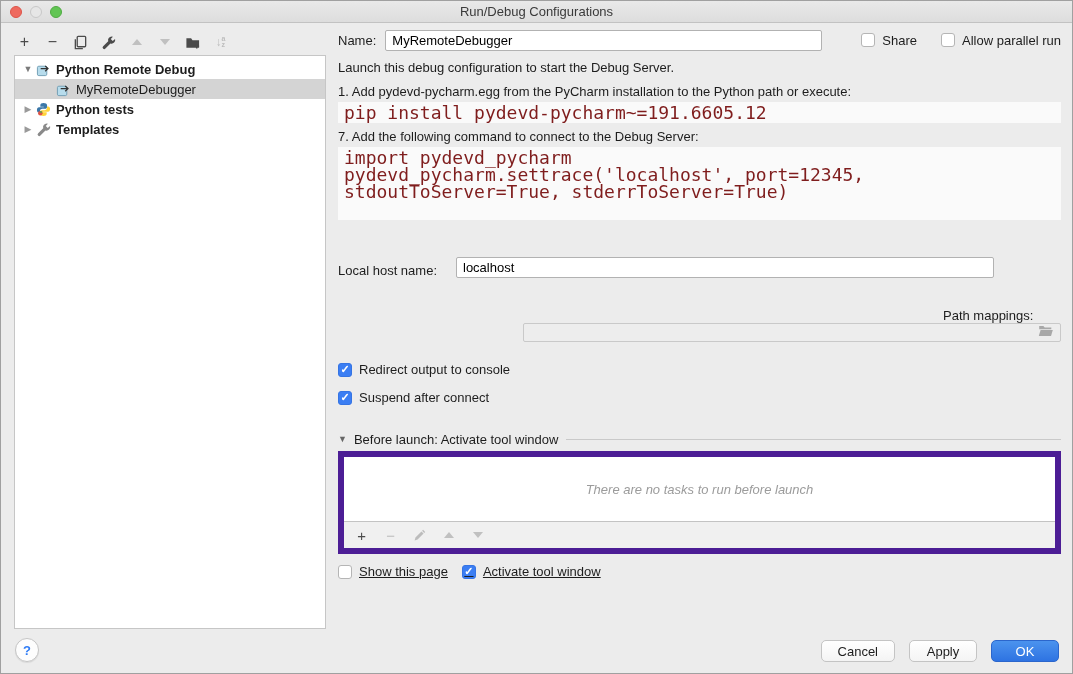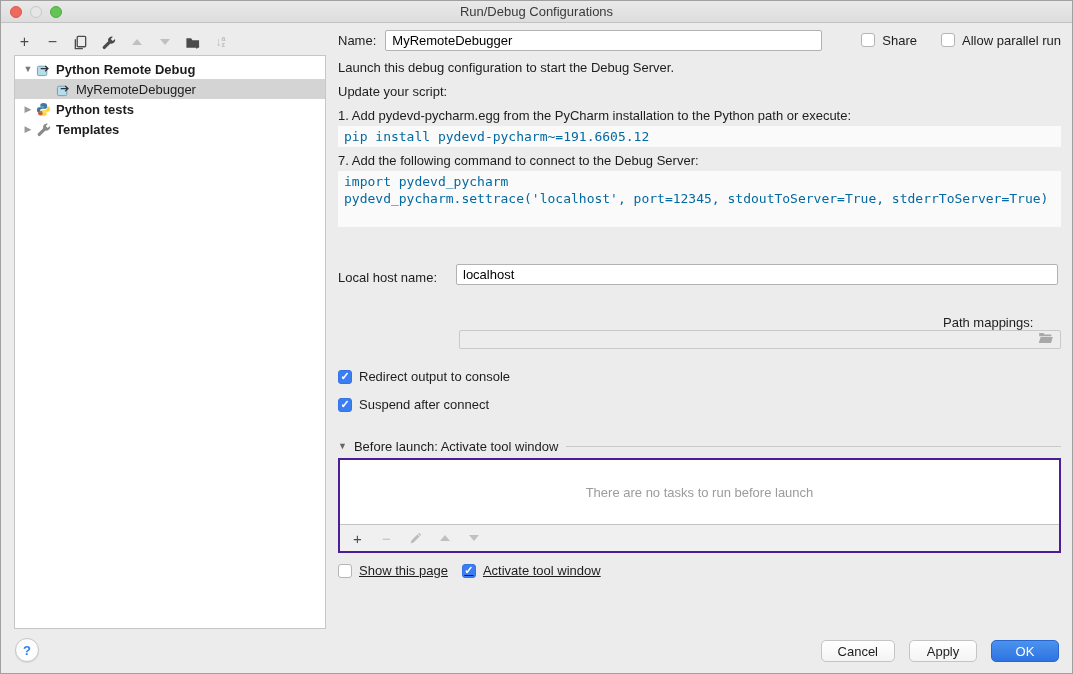--- a/index.html
+++ b/index.html
@@ -68,40 +68,40 @@
   .cb { width:14px; height:14px; border-radius:3px; border:1px solid #b5b5b5;
         background:#fff; display:inline-flex; align-items:center;
         justify-content:center; flex:none; }
   .cb .tick { display:none; color:#fff; font-size:11px; line-height:11px; font-weight:bold; }
   .cb.checked { background:#3b7ef3; border-color:#3574e4; }
   .cb.checked .tick { display:block; }
   .cb-label { margin-left:7px; }
 
   .txtline { margin-bottom:9px; line-height:15px; }
   .code { background:#fafafa; font-family:"DejaVu Sans Mono", monospace;
-          font-size:13px; color:#0369a1; padding:2px 6px; line-height:17px; }
+          font-size:18px; color:#7f1d1d; padding:2px 6px; line-height:17px; }
   .code1 { margin:2px 0 6px 0; }
   .code2 { margin:2px 0 0 0; padding-bottom:20px; }
 
   .form-row { margin-top:11px; height:22px; display:flex; align-items:flex-end; }
   .form-row .flabel { width:118px; flex:none; }
-  .wide-input { width:602px; }
+  .wide-input { width:538px; }
   .focused { border:1px solid #6ea6e8; box-shadow:0 0 0 3px #a8c8f0; }
   .caret { display:inline-block; width:1px; height:15px; background:#000; margin-left:1px; }
   .disabled-input { background:#ededed; border:1px solid #c9c9c9;
                     justify-content:flex-end; }
   .disabled-input svg { width:16px; height:14px; }
 
   .opt-row { display:flex; align-items:center; margin-top:13px; height:15px; }
 
   .section-head { display:flex; align-items:center; margin-top:27px; height:14px; }
   .section-head .tri { font-size:9px; color:#666; margin-right:7px; }
   .section-head .rule { flex:1; border-top:1px solid #c9c9c9; margin-left:8px; }
 
-  .bl-box { margin-top:5px; border:2px solid #4c1d95; }
+  .bl-box { margin-top:5px; border:6px solid #4c1d95;font-style:italic; }
   .bl-empty { height:64px; background:#fff; display:flex; align-items:center;
               justify-content:center; color:#9b9b9b; font-size:13px; }
   .bl-strip { height:27px; background:#f0f0f0; border-top:1px solid #c3c3c3;
               display:flex; align-items:center; gap:12px; padding-left:9px; }
   .bl-strip .tbtn { font-size:15px; }
   .bl-strip svg { width:13px; height:13px; }
 
   .page-opts { margin-top:10px; display:flex; align-items:center;text-decoration:underline; }
   .page-opts .gap { width:14px; }
 
@@ -227,21 +227,20 @@
       <div class="cbgroup">
         <span class="cb"></span>
         <span>Share</span>
         <span class="gap"></span>
         <span class="cb"></span>
         <span>Allow parallel run</span>
       </div>
     </div>
 
     <div class="txtline">Launch this debug configuration to start the Debug Server.</div>
-    <div class="txtline">Update your script:</div>
     <div class="txtline" style="margin-bottom:3px;">1. Add pydevd-pycharm.egg from the PyCharm installation to the Python path or execute:</div>
     <div class="code code1">pip install pydevd-pycharm~=191.6605.12</div>
     <div class="txtline" style="margin-bottom:3px;">7. Add the following command to connect to the Debug Server:</div>
     <div class="code code2">
       <div>import pydevd_pycharm</div>
       <div>pydevd_pycharm.settrace('localhost', port=12345, stdoutToServer=True, stderrToServer=True)</div>
     </div>
 
     <div class="form-row" style="margin-top:36px;">
       <span class="flabel">Local host name:</span>

